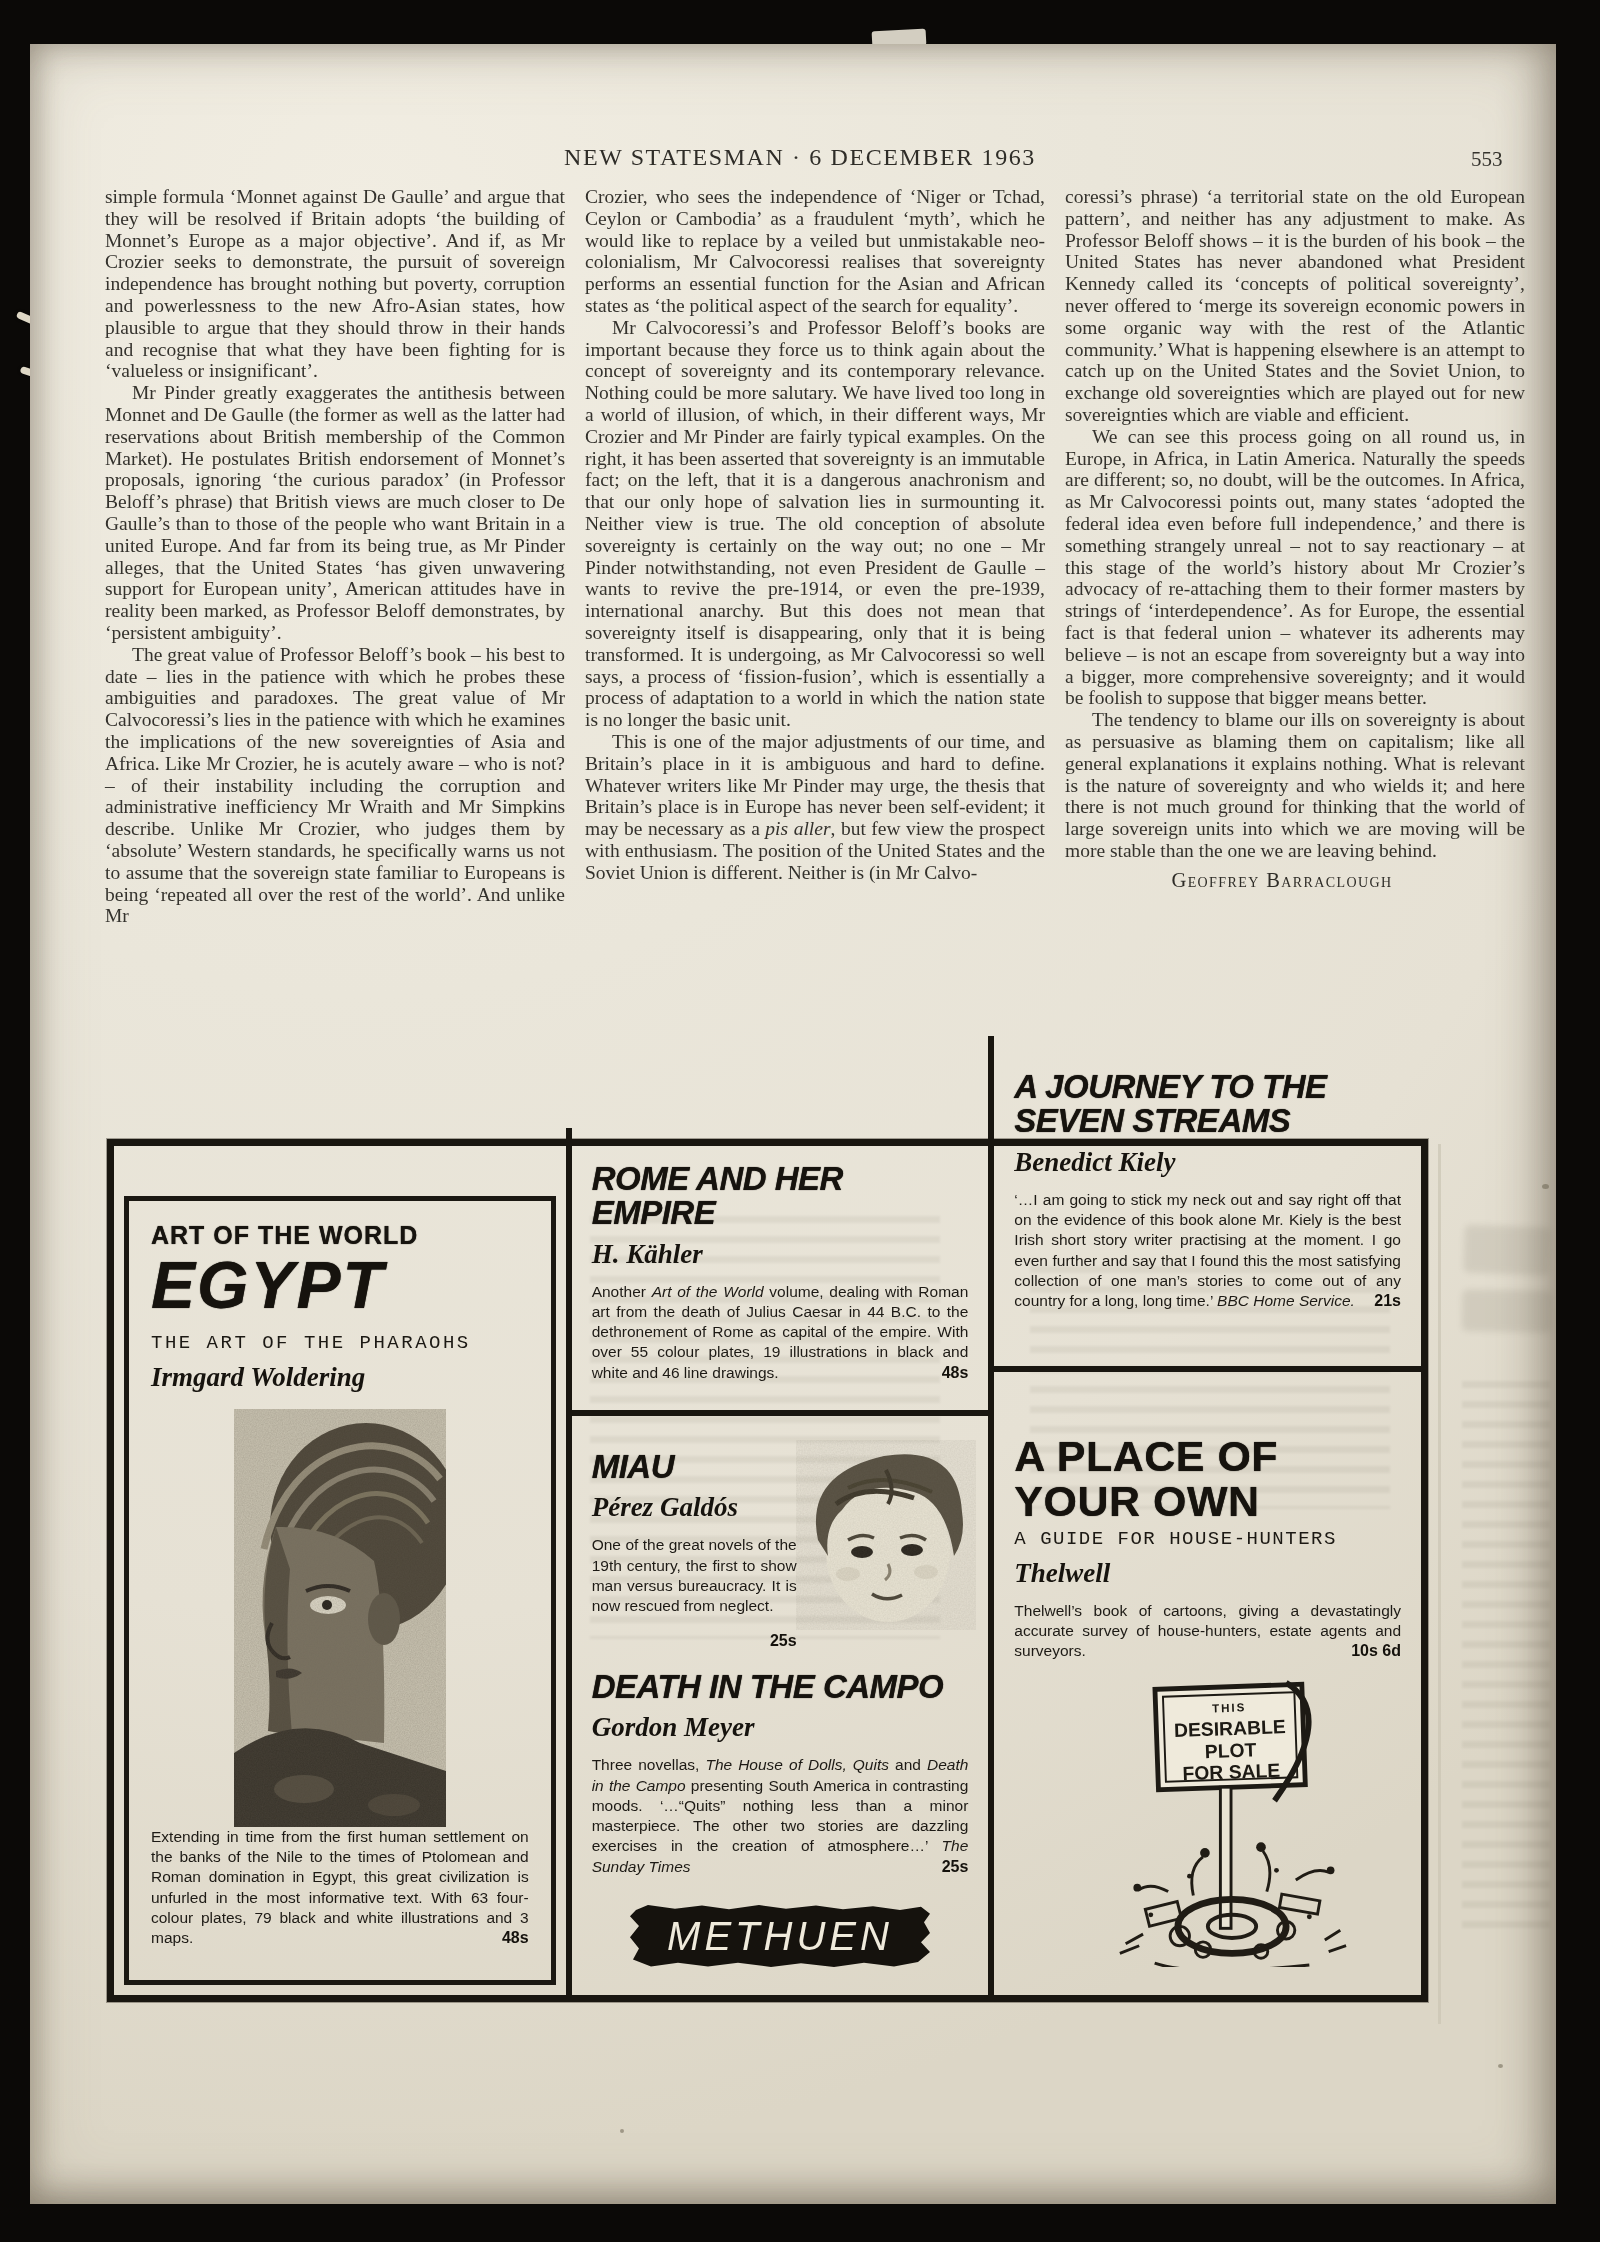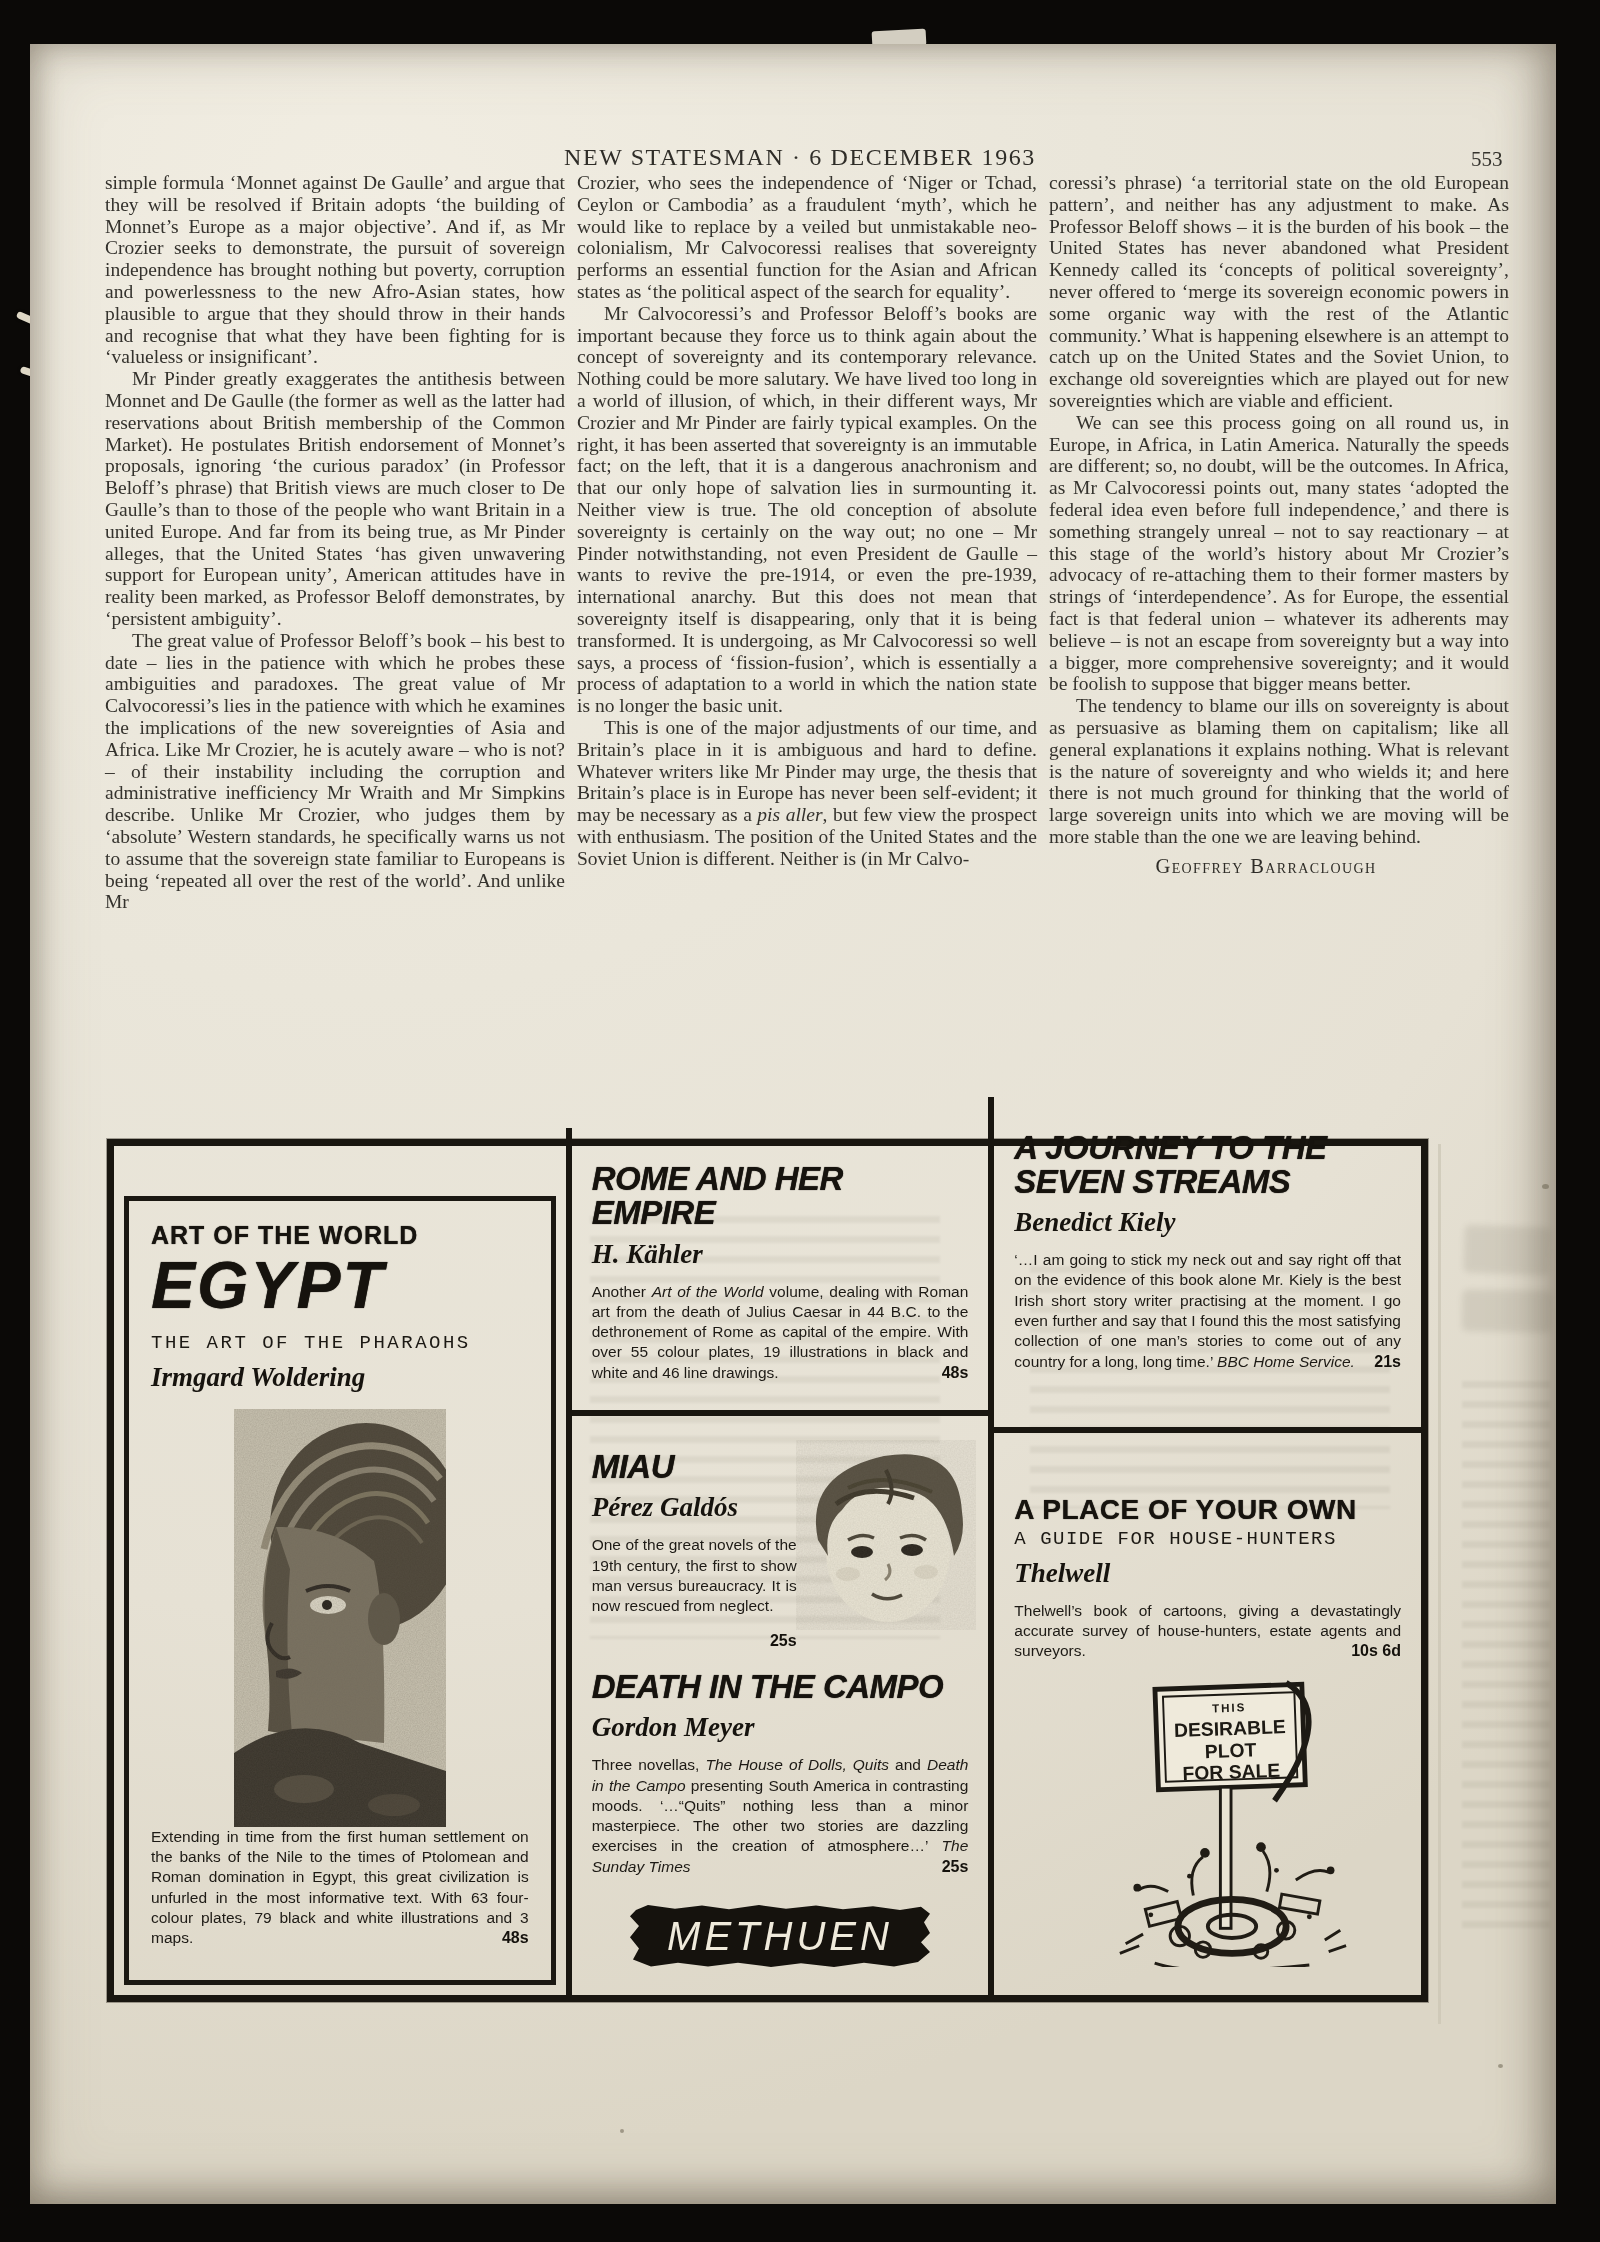--- a/index.html
+++ b/index.html
@@ -19,21 +19,21 @@
          background:repeating-linear-gradient(180deg,transparent 0 7px,#55503f 7px 14px,transparent 14px 20px);}
   .ghost-blob{position:absolute;background:#5a5444;opacity:.12;filter:blur(3px);border-radius:6px;z-index:1;}
   .pale-line{position:absolute;left:1408px;top:1100px;width:3px;height:880px;background:#cbc5b3;opacity:.7;}
 
   
   .masthead{position:absolute;left:75px;top:100px;width:1390px;text-align:center;
             font-size:24px;letter-spacing:1.6px;color:#2f2d28;z-index:2;}
   .pagenum{position:absolute;left:1441px;top:103px;font-size:21px;color:#34322c;z-index:2;}
 
   
-  .article{position:absolute;left:75px;top:128px;width:1420px;display:flex;gap:12px;
+  .article{position:absolute;left:75px;top:142px;width:1420px;display:flex;gap:20px;
            color:#34322d;z-index:2;}
   .article-col{width:460px;font-size:19.5px;line-height:21.8px;text-align:justify;hyphens:auto;}
   .para{margin:0;text-indent:27px;}
   .para.first{text-indent:0;}
   .byline{margin-top:8px;text-align:center;padding-right:26px;font-variant:small-caps;
           letter-spacing:1.4px;font-size:20.5px;color:#2e2c27;}
 
   
   .adbox{position:absolute;left:77px;top:1095px;width:1321px;height:863px;box-sizing:border-box;
          border:7px solid #191610;display:flex;z-index:2;box-shadow:0 0 0 1px rgba(25,20,12,.35);align-items:flex-end;}
@@ -47,21 +47,21 @@
   .cell-midlower{flex:1;position:relative;}
   .cell-journey{height:336px;border-bottom:6px solid #191610;}
   .cell-place{flex:1;position:relative;}
 
   .ad-series{font-family:"Liberation Sans",sans-serif;font-weight:bold;font-size:25px;
              letter-spacing:1px;color:#17140f;text-shadow:0 0 1px #17140f;}
   .ad-title{font-family:"Liberation Sans",sans-serif;font-weight:bold;font-style:italic;
             font-size:33px;line-height:1.04;color:#16130e;letter-spacing:-0.5px;
             text-shadow:0 0 1px #16130e;margin:6px 0 0;}
   .ad-title.huge{font-size:66px;letter-spacing:2px;line-height:1.0;margin:2px 0 4px;}
-  .ad-title.upright{font-style:normal;font-size:28px;letter-spacing:0.5px;}
+  .ad-title.upright{font-style:normal;font-size:43px;letter-spacing:0.5px;}
   .ad-sub{font-family:Liberation Mono, monospace;font-size:19px;letter-spacing:2.5px;
           color:#1c1914;margin-top:10px;}
   .ad-author{font-family:"Liberation Serif",serif;font-weight:bold;font-style:italic;
              font-size:27px;color:#16130e;margin-top:8px;}
   .ad-body{font-family:"Liberation Sans",sans-serif;font-size:15.5px;line-height:20.3px;
            text-align:justify;color:#1d1a15;margin-top:12px;}
   .price{float:right;font-weight:bold;font-family:"Liberation Sans",sans-serif;font-size:16px;color:#14110c;}
   .price-line{font-family:"Liberation Sans",sans-serif;font-weight:bold;font-size:16px;
               color:#14110c;text-align:right;width:205px;margin-top:4px;}
   .egypt-img{margin:16px auto 0;display:block;}

